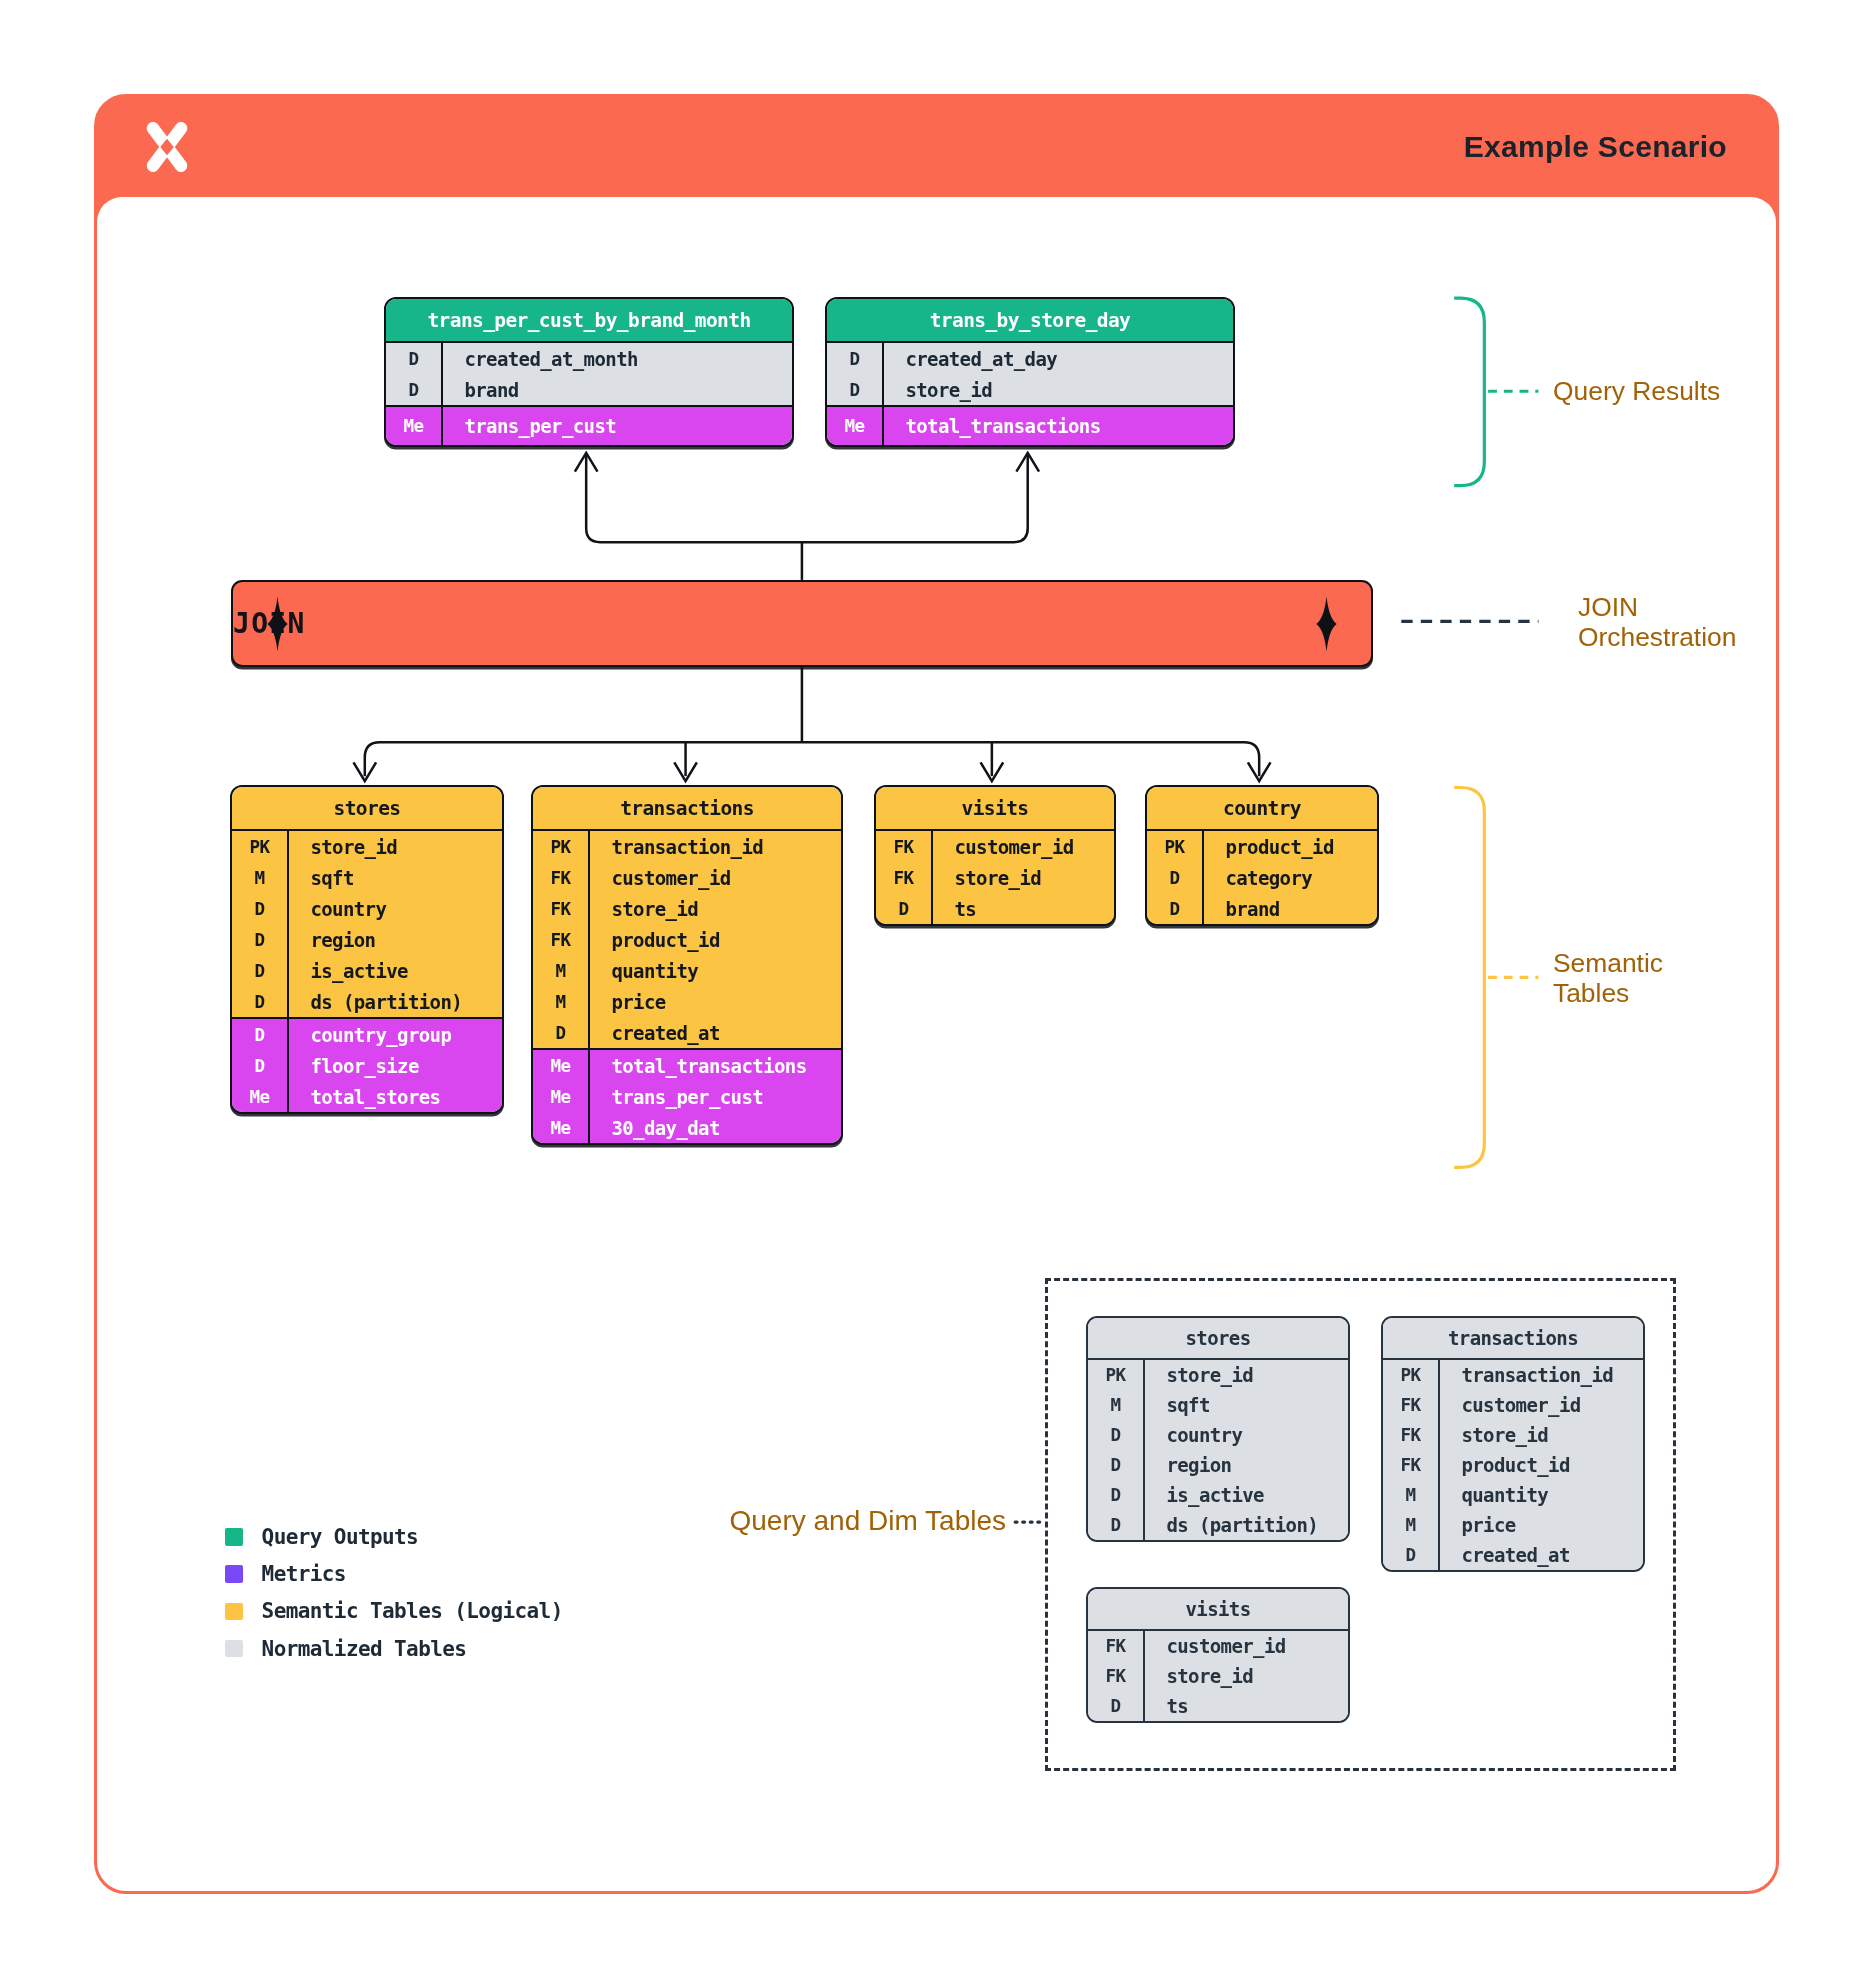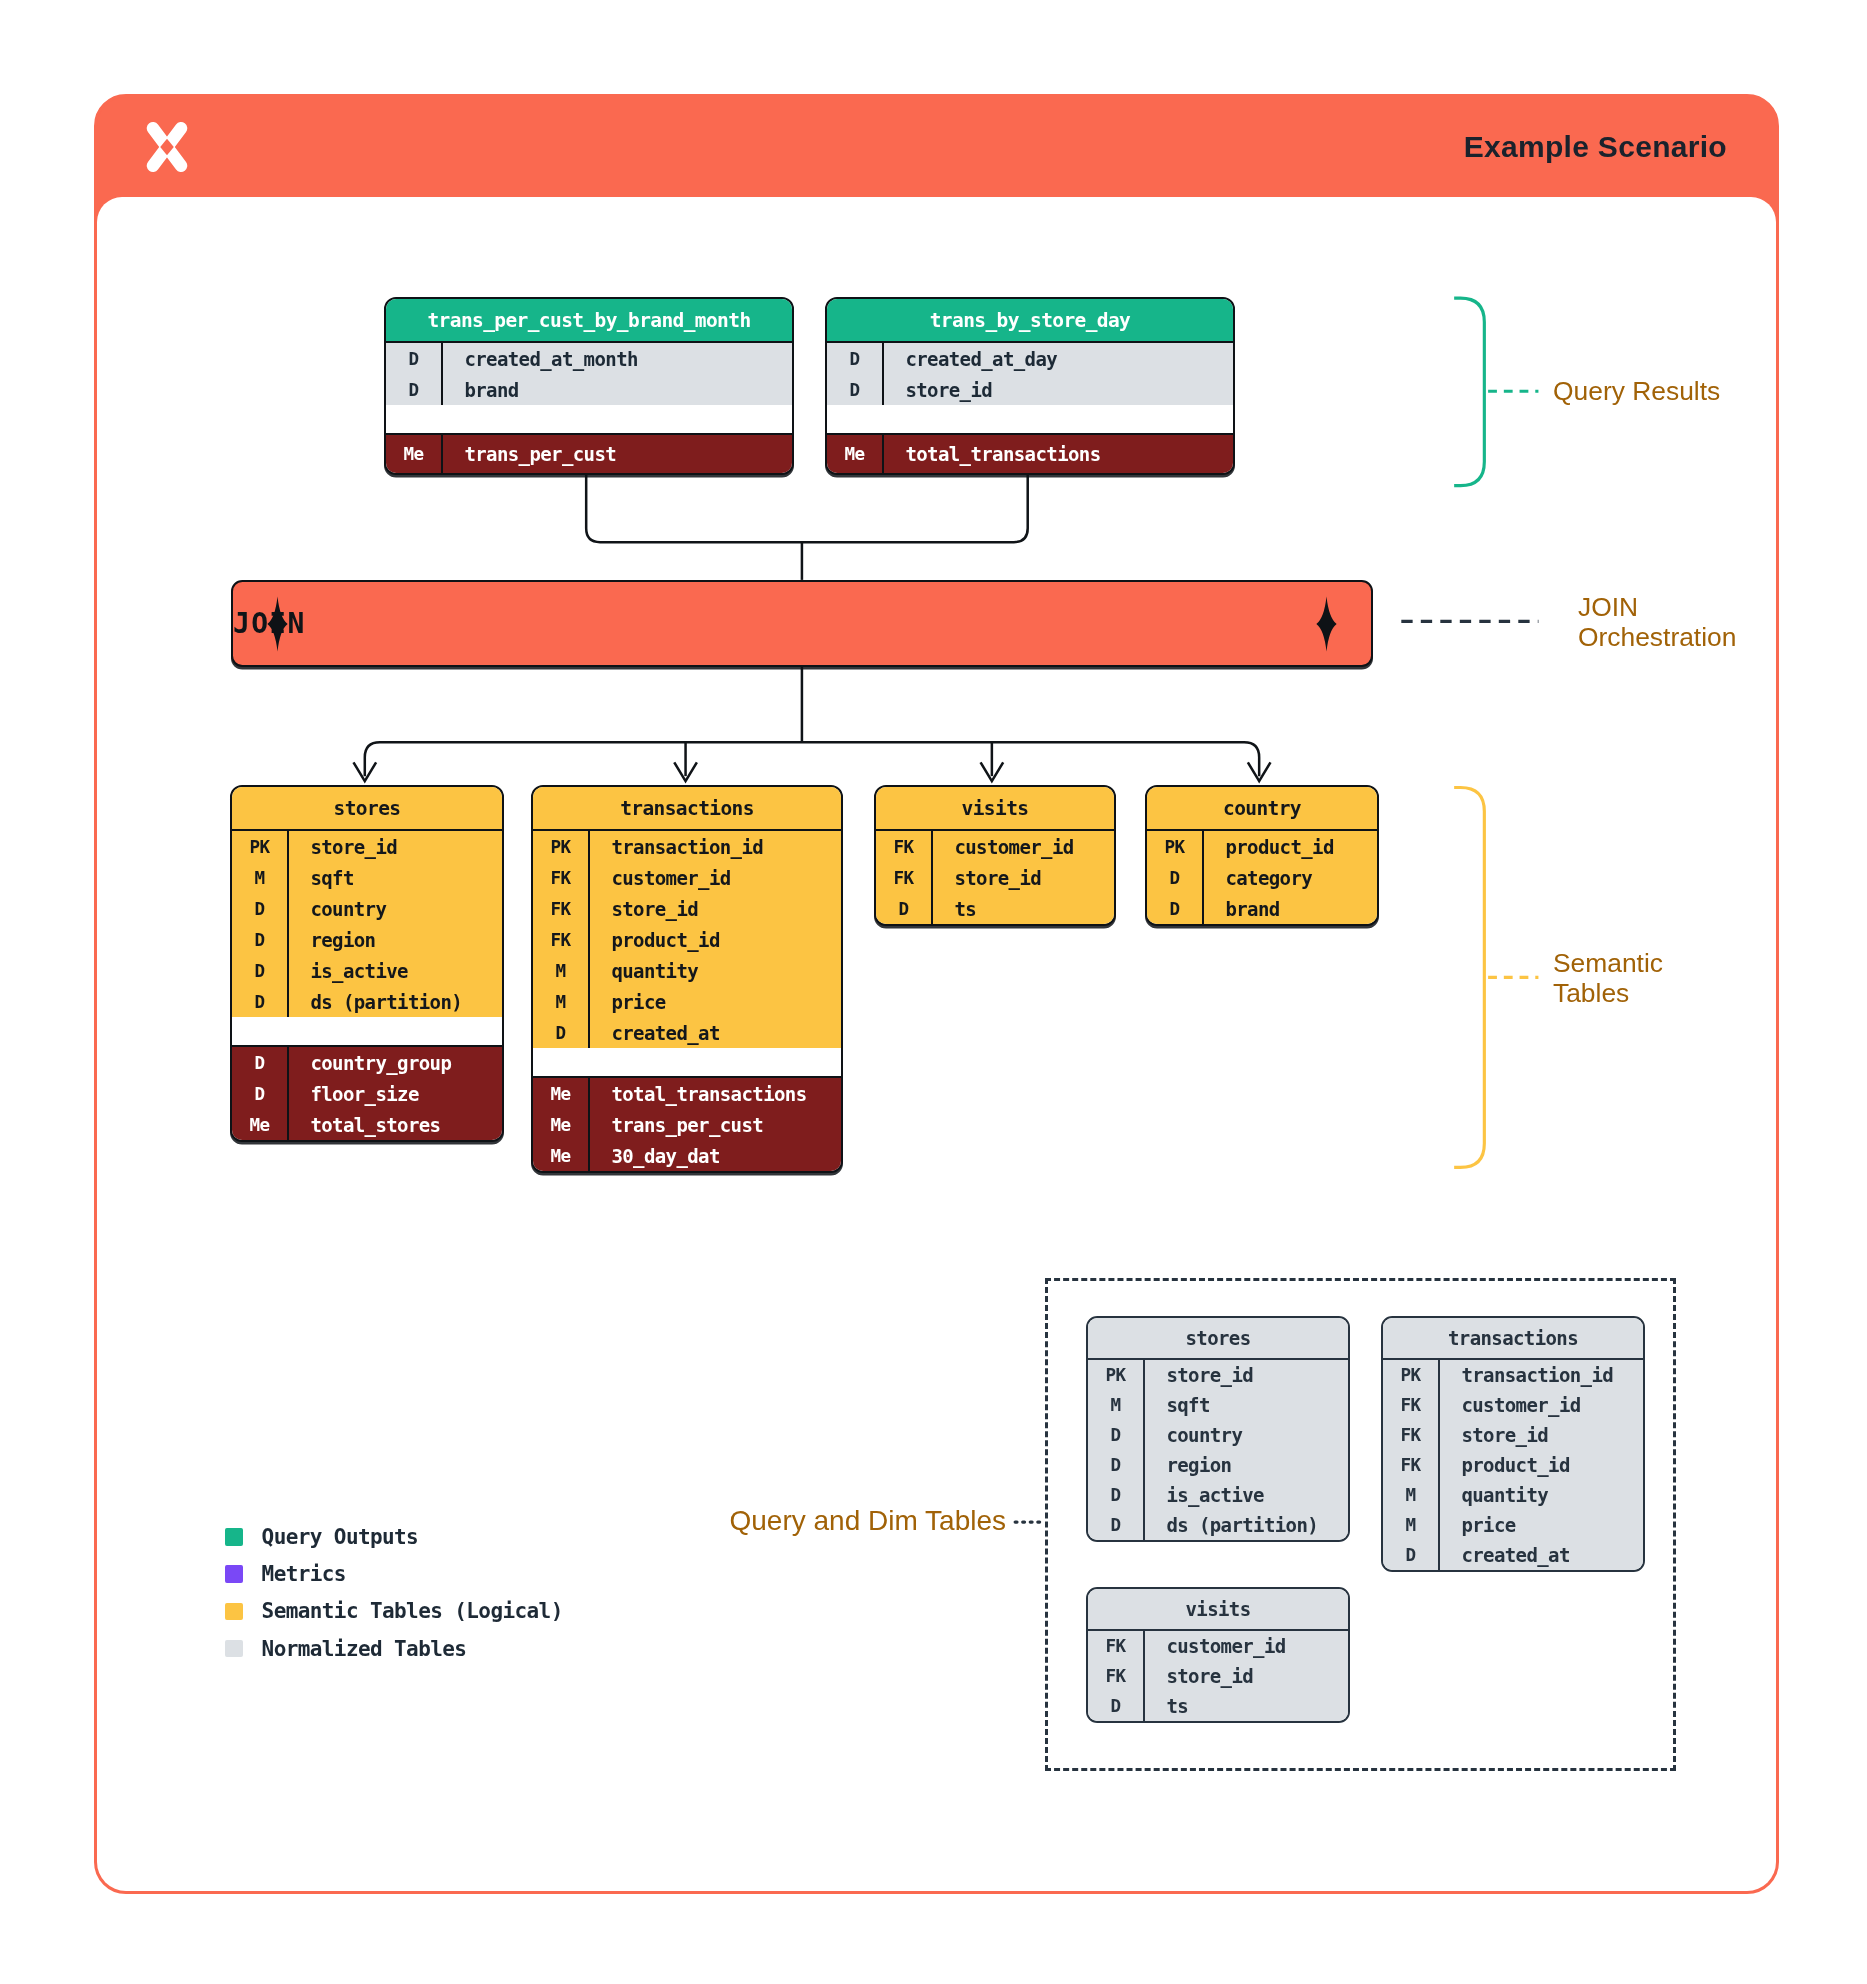--- a/index.html
+++ b/index.html
@@ -20,21 +20,21 @@
   
   .tbl{position:absolute;z-index:3;--bc:#0E1216;border:2.5px solid var(--bc);border-radius:12px;
        overflow:hidden;background:#fff;box-shadow:0 2.5px 0 rgba(14,18,22,.85);
        font-family:"DejaVu Sans Mono","Liberation Mono",monospace;font-weight:700;}
   .tbl-h{height:42px;display:flex;align-items:center;justify-content:center;
          border-bottom:2.5px solid var(--bc);font-size:19.5px;letter-spacing:-0.6px;}
   .row{display:flex;align-items:stretch;height:31px;}
   .key{width:55px;flex:0 0 55px;display:flex;align-items:center;justify-content:center;
        border-right:2.5px solid var(--bc);font-size:17.6px;letter-spacing:-0.6px;}
   .val{display:flex;align-items:center;padding-left:21.4px;font-size:19px;letter-spacing:-0.6px;white-space:nowrap;}
-  .sec.metrics{border-top:2.5px solid var(--bc);background:#7f1d1d;color:#ffffff;margin-top:28px;}
+  .sec.metrics{border-top:2.5px solid var(--bc);background:#d946ef;color:#ffffff;}
 
   
   .q .tbl-h{background:#16B58A;color:#ffffff;}
   .q .sec.fields{background:#DCE0E4;color:#1D2A36;}
   .q .sec.fields .row{height:31px;}
   .q .sec.metrics .row{height:38px;}
 
   
   .sem .tbl-h{background:#FCC443;color:#14171B;}
   .sem .sec.fields{background:#FCC443;color:#14171B;}

